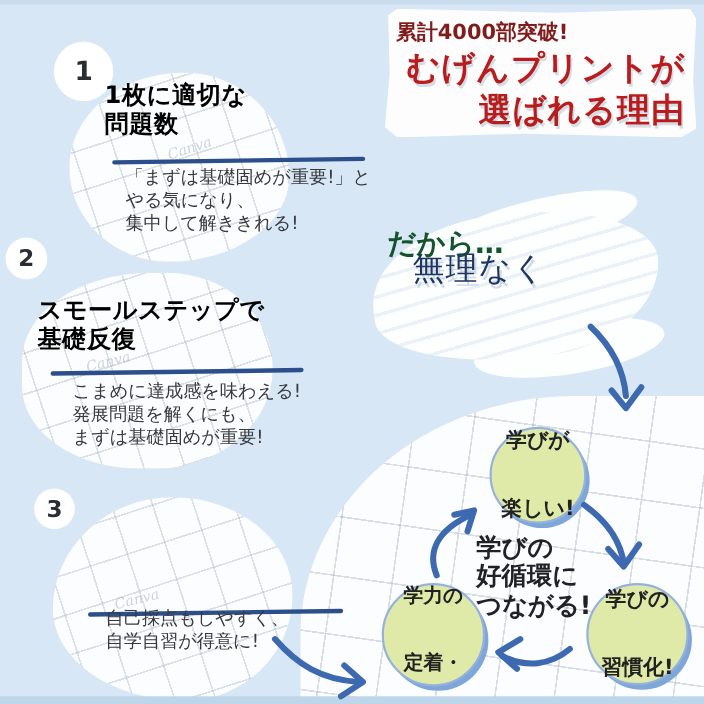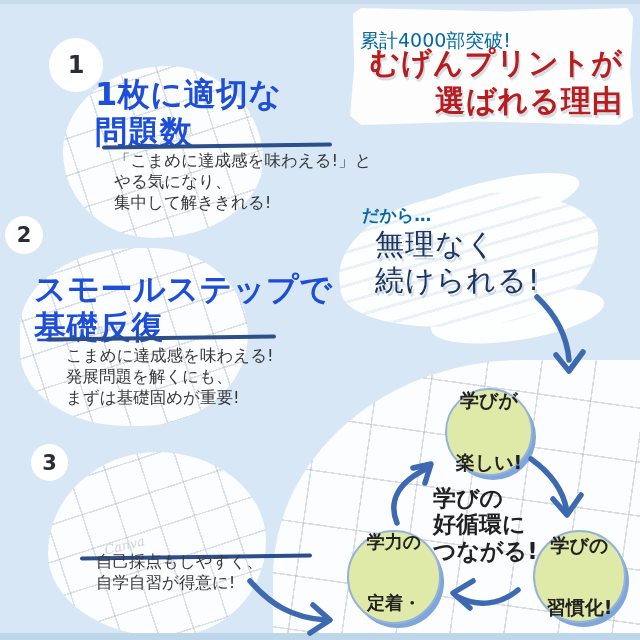--- a/index.html
+++ b/index.html
@@ -27,47 +27,47 @@
   .blob1{left:63px;top:66px;width:200px;height:172px;border-radius:52% 48% 55% 45% / 50% 55% 45% 50%;}
   .blob2{left:20px;top:248px;width:228px;height:178px;border-radius:55% 45% 50% 50% / 48% 52% 55% 45%;}
   .blob3{left:48px;top:452px;width:218px;height:185px;border-radius:50% 50% 45% 55% / 55% 48% 52% 45%;}
   .blob-big{left:273px;top:360px;width:430px;height:320px;border-radius:58% 10% 0 12% / 68% 14% 0 10%;}
   
   .num-badge{position:absolute;background:#ffffff;border-radius:50%;display:flex;align-items:center;justify-content:center;font-weight:700;color:#2a2d33;}
   .num1{left:49px;top:38px;width:54px;height:54px;font-size:24px;}
   .num2{left:5px;top:216px;width:38px;height:38px;font-size:21px;}
   .num3{left:31px;top:444px;width:37px;height:37px;font-size:21px;}
   
-  .reason-heading{position:absolute;font-weight:700;color:#1d4ed8;font-size:32px;line-height:1.2;letter-spacing:0.5px;}
+  .reason-heading{position:absolute;font-weight:700;color:#000000;font-size:22px;line-height:1.2;letter-spacing:0.5px;}
   .rh1{left:95px;top:75px;}
   .rh2{left:34px;top:270px;}
   .rh3{left:65px;top:496px;}
   .underline{position:absolute;height:4px;background:#2c4f8c;border-radius:3px;transform:rotate(-0.8deg);}
   .u1{left:102px;top:144px;width:230px;}
   .u2{left:46px;top:336px;width:230px;}
   .u3{left:80px;top:555px;width:232px;}
   .reason-desc{position:absolute;font-size:16.5px;line-height:1.26;color:#37393d;font-weight:500;}
   .rd1{left:114px;top:151px;}
   .rd2{left:66px;top:346px;}
   .rd3{left:96px;top:552px;}
   
   .title-card{
     left:350px;top:8px;width:283px;height:117px;background:#fdfdfd;
     clip-path:polygon(1% 5%,4% 0%,55% 3%,98% 0%,100% 8%,99% 55%,100% 93%,95% 100%,45% 97%,4% 100%,0% 92%,1.5% 50%);
   }
-  .milestone{position:absolute;left:10px;top:20px;font-size:19px;font-weight:400;color:#0369a1;}
+  .milestone{position:absolute;left:10px;top:8px;font-size:19px;font-weight:700;color:#7f1d1d;}
   .title-lines{position:absolute;right:10px;top:36px;text-align:right;font-size:30px;font-weight:700;color:#b91c1c;line-height:38px;letter-spacing:1px;text-shadow:1.5px 2.5px 0 rgba(185,198,215,0.6);}
   
   .brush{position:absolute;background:#fdfefe;}
   .brush-main{left:338px;top:194px;width:262px;height:132px;border-radius:48% 52% 45% 55% / 58% 42% 62% 38%;transform:rotate(-6deg);}
   .brush-main::after{content:"";position:absolute;inset:0;border-radius:inherit;
     background:repeating-linear-gradient(170deg, transparent 0 13px, rgba(190,214,234,0.55) 13px 16px);opacity:.55;}
   .brush-top{left:392px;top:182px;width:190px;height:46px;border-radius:50%;transform:rotate(-14deg);}
   .brush-bot{left:430px;top:292px;width:175px;height:48px;border-radius:50%;transform:rotate(-9deg);}
-  .conclusion-lead{left:362px;top:204px;font-size:17px;font-weight:700;color:#0369a1;}
+  .conclusion-lead{left:352px;top:204px;font-size:26px;font-weight:700;color:#14532d;}
   .conclusion-text{left:375px;top:227px;font-size:29px;font-weight:400;color:#1d3560;line-height:1.24;letter-spacing:1px;text-shadow:2px 3px 0 rgba(170,190,215,0.55);}
   
   .cycle-node{position:absolute;border-radius:50%;background:#dfeaa9;border:2px solid #94b2dc;box-shadow:4px 5px 0 -1px #7ea6d8;
     display:flex;flex-direction:column;align-items:center;justify-content:center;
     font-weight:700;color:#222;font-size:19px;line-height:1.15;text-align:center;z-index:5;gap:40px;}
   .node-top{left:445px;top:388px;width:84px;height:84px;}
   .node-right{left:533px;top:530px;width:89px;height:89px;}
   .node-left{left:347px;top:530px;width:90px;height:90px;font-size:18px;justify-content:space-between;}
   .cycle-center{left:433px;top:485px;font-size:23px;font-weight:700;color:#1f2125;line-height:1.15;z-index:4;}
   .arrows{left:0;top:0;width:640px;height:640px;z-index:6;pointer-events:none;}
@@ -94,21 +94,21 @@
   <span class="watermark w2">Canva</span>
   <span class="watermark w3">Canva</span>
 
   <div class="num-badge num1">1</div>
   <div class="reason-heading rh1">
     <div>1枚に適切な</div>
     <div>問題数</div>
   </div>
   <div class="underline u1"></div>
   <div class="reason-desc rd1">
-    <div>「こまめに達成感を味わえる!」と</div>
+    <div>「まずは基礎固めが重要!」と</div>
     <div>やる気になり、</div>
     <div>集中して解ききれる!</div>
   </div>
 
   <div class="num-badge num2">2</div>
   <div class="reason-heading rh2">
     <div>スモールステップで</div>
     <div>基礎反復</div>
   </div>
   <div class="underline u2"></div>
@@ -132,21 +132,20 @@
       <div>選ばれる理由</div>
     </div>
   </div>
 
   <div class="brush brush-top"></div>
   <div class="brush brush-bot"></div>
   <div class="brush brush-main"></div>
   <div class="abs conclusion-lead">だから…</div>
   <div class="abs conclusion-text">
     <div>無理なく</div>
-    <div>続けられる!</div>
   </div>
 
   <div class="cycle-node node-top">
     <div>学びが</div>
     <div>楽しい!</div>
   </div>
   <div class="cycle-node node-right">
     <div>学びの</div>
     <div>習慣化!</div>
   </div>

